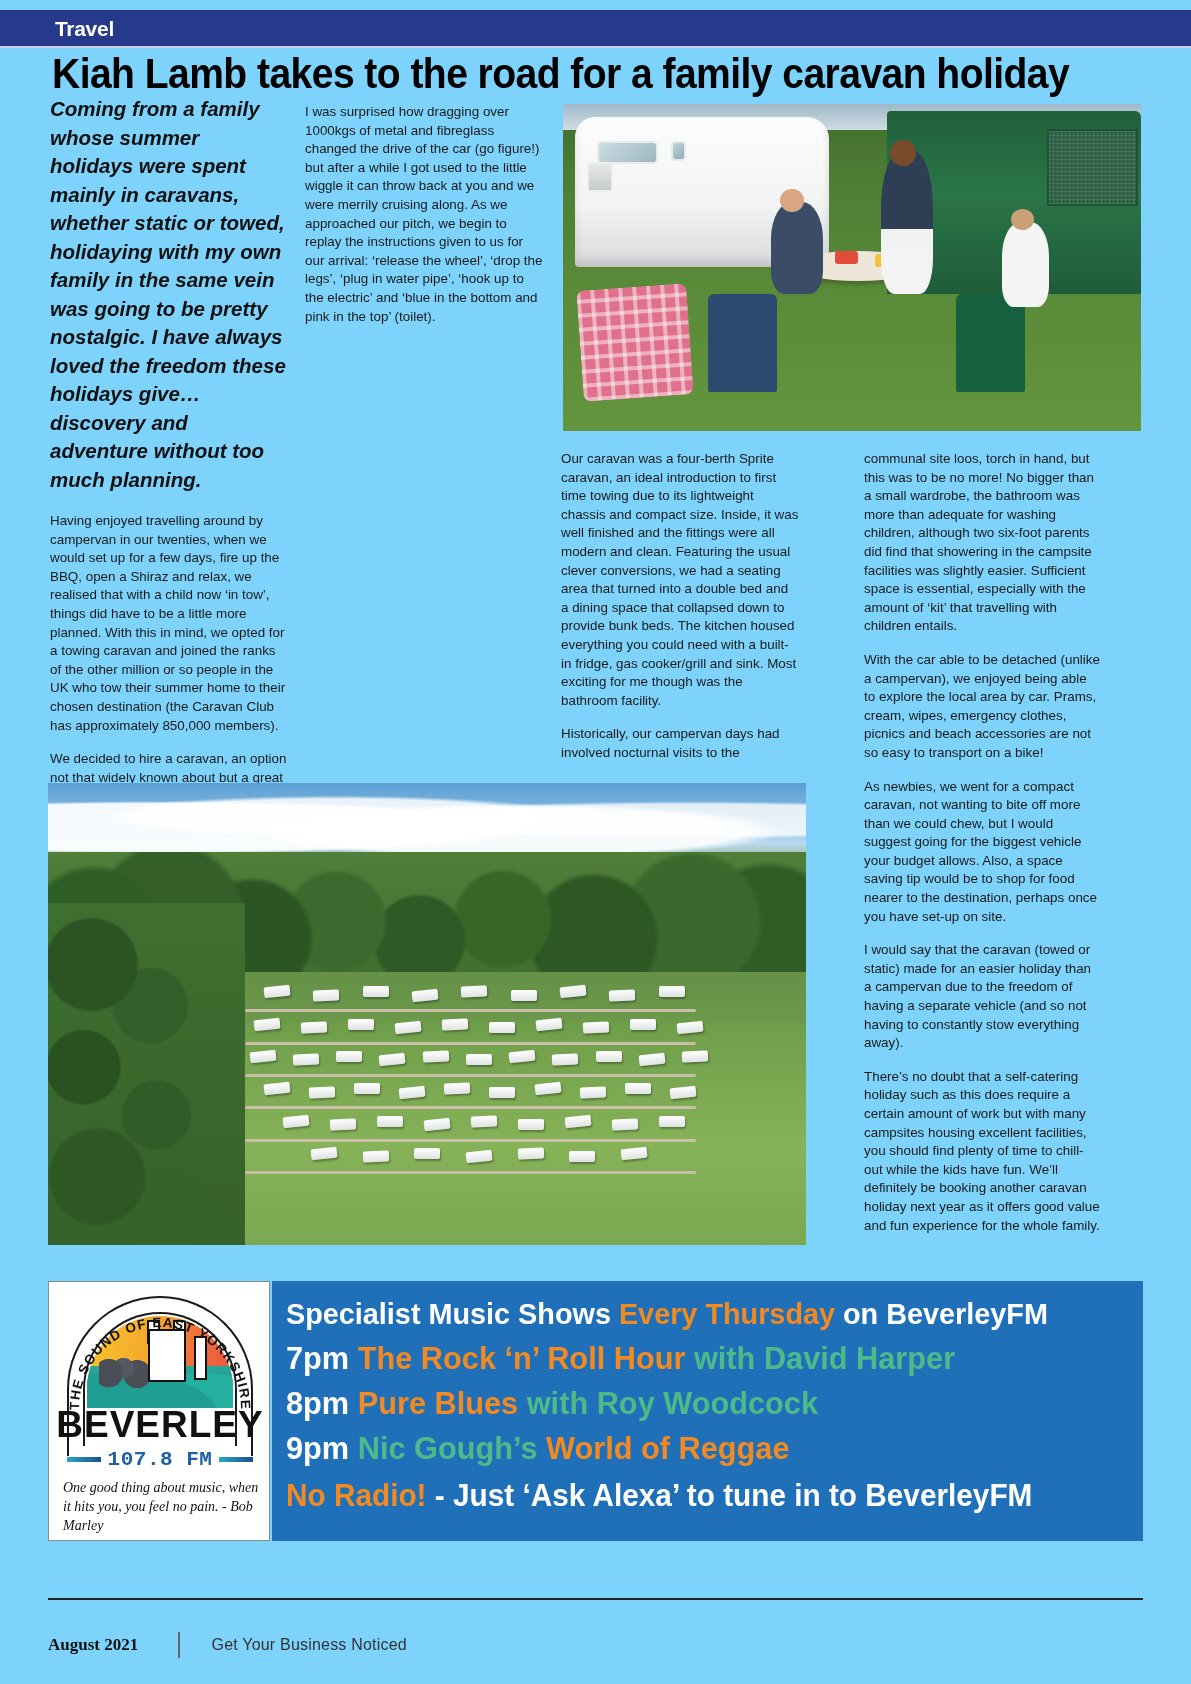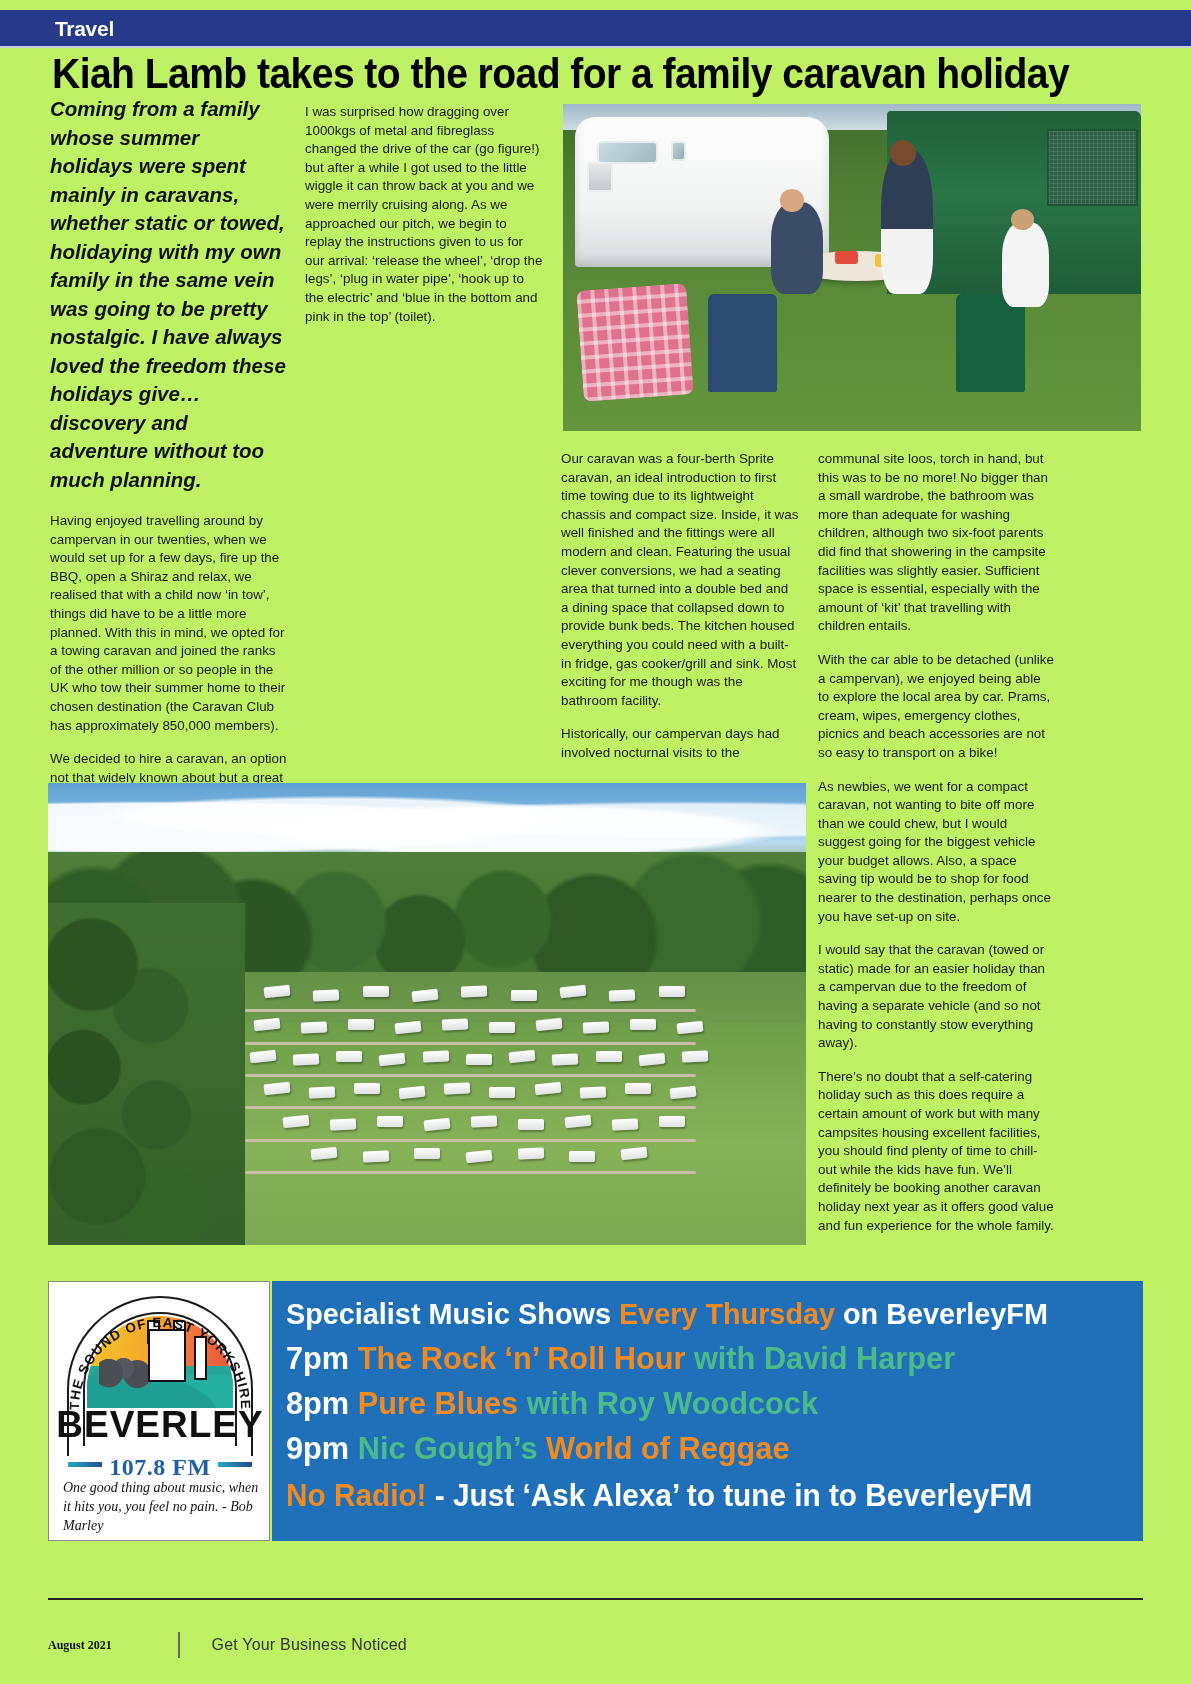--- a/index.html
+++ b/index.html
@@ -2,21 +2,21 @@
 <html><head>
 <meta charset="utf-8">
 <style>
   * { box-sizing: border-box; margin: 0; padding: 0; }
   html, body {
     width: 1191px; height: 1684px;
     background: #ffffff;
     font-family: "Liberation Sans", sans-serif;
     overflow: hidden;
   }
-  .page { position: relative; width: 1191px; height: 1684px; background: #bef264; }
+  .page { position: relative; width: 1191px; height: 1684px; background: #7dd3fc; }
 
   
   .section-bar {
     position: absolute; left: 0; top: 10px; width: 1191px; height: 36px;
     background: #27398b;
   }
   .section-bar .label {
     position: absolute; left: 55px; top: 7px;
     color: #ffffff; font-size: 21px; font-weight: bold;
     font-family: "Liberation Sans", sans-serif;
@@ -59,21 +59,21 @@
     margin-bottom: 18px;
   }
 
   
   #col1 { left: 50px; top: 95px; width: 238px; }
   
   #col2 { left: 305px; top: 103px; width: 238px; }
   
   #col3 { left: 561px; top: 450px; width: 238px; }
   
-  #col4 { left: 818px; top: 450px; width: 236px; }
+  #col4 { left: 864px; top: 450px; width: 236px; }
 
   
   .photo { position: absolute; overflow: hidden; }
   #photo-family {
     left: 563px; top: 104px; width: 578px; height: 327px;
     background:
       linear-gradient(to bottom, #3f6b2e 0%, #4d7d33 22%, #588a38 55%, #64953e 100%);
   }
   #photo-family .sky {
     position: absolute; left: 0; top: 0; width: 100%; height: 8%;
@@ -289,22 +289,22 @@
   }
   .advert .freq-row {
     position:absolute; left:0; top:166px; width:222px;
     display:flex; align-items:center; justify-content:center; gap:7px;
   }
   .advert .freq-rule {
     width:34px; height:5px;
     background:linear-gradient(to right,#2aa8c4,#1a4f8e);
   }
   .advert .freq {
-    font-family:Liberation Serif, serif; font-weight:bold;
-    font-size:24px; color:#1f5fa6; letter-spacing:.5px;margin-top:6px;
+    font-family:Liberation Mono, monospace; font-weight:bold;
+    font-size:21px; color:#1f5fa6; letter-spacing:.5px;
   }
   .advert .quote {
     position:absolute; left:14px; top:196px; width:196px;
     font-family:"Liberation Serif", serif; font-style:italic;
     font-size:14px; line-height:19px; color:#111;
   }
   .advert .panel {
     position:absolute; left:224px; top:0; width:871px; height:260px;
     background:#1f70b8;
     padding: 10px 14px 0 14px;
@@ -329,21 +329,21 @@
   
   .footer-rule {
     position:absolute; left:48px; top:1598px; width:1095px; height:1.5px; background:#222;
   }
   .footer {
     position:absolute; left:48px; top:1630px; width:900px; height:30px;
     display:flex; align-items:center;
   }
   .footer .date {
     font-family:"Liberation Serif", serif; font-weight:bold;
-    font-size:12px; color:#111; width:120px;
+    font-size:17px; color:#111; width:120px;
   }
   .footer .divider {
     width:1.5px; height:26px; background:#666; margin: 0 32px 0 10px;
   }
   .footer .tagline {
     font-family:"Liberation Sans", sans-serif;
     font-size:16px; color:#333; letter-spacing:.2px;
   }
 </style>
 </head>

